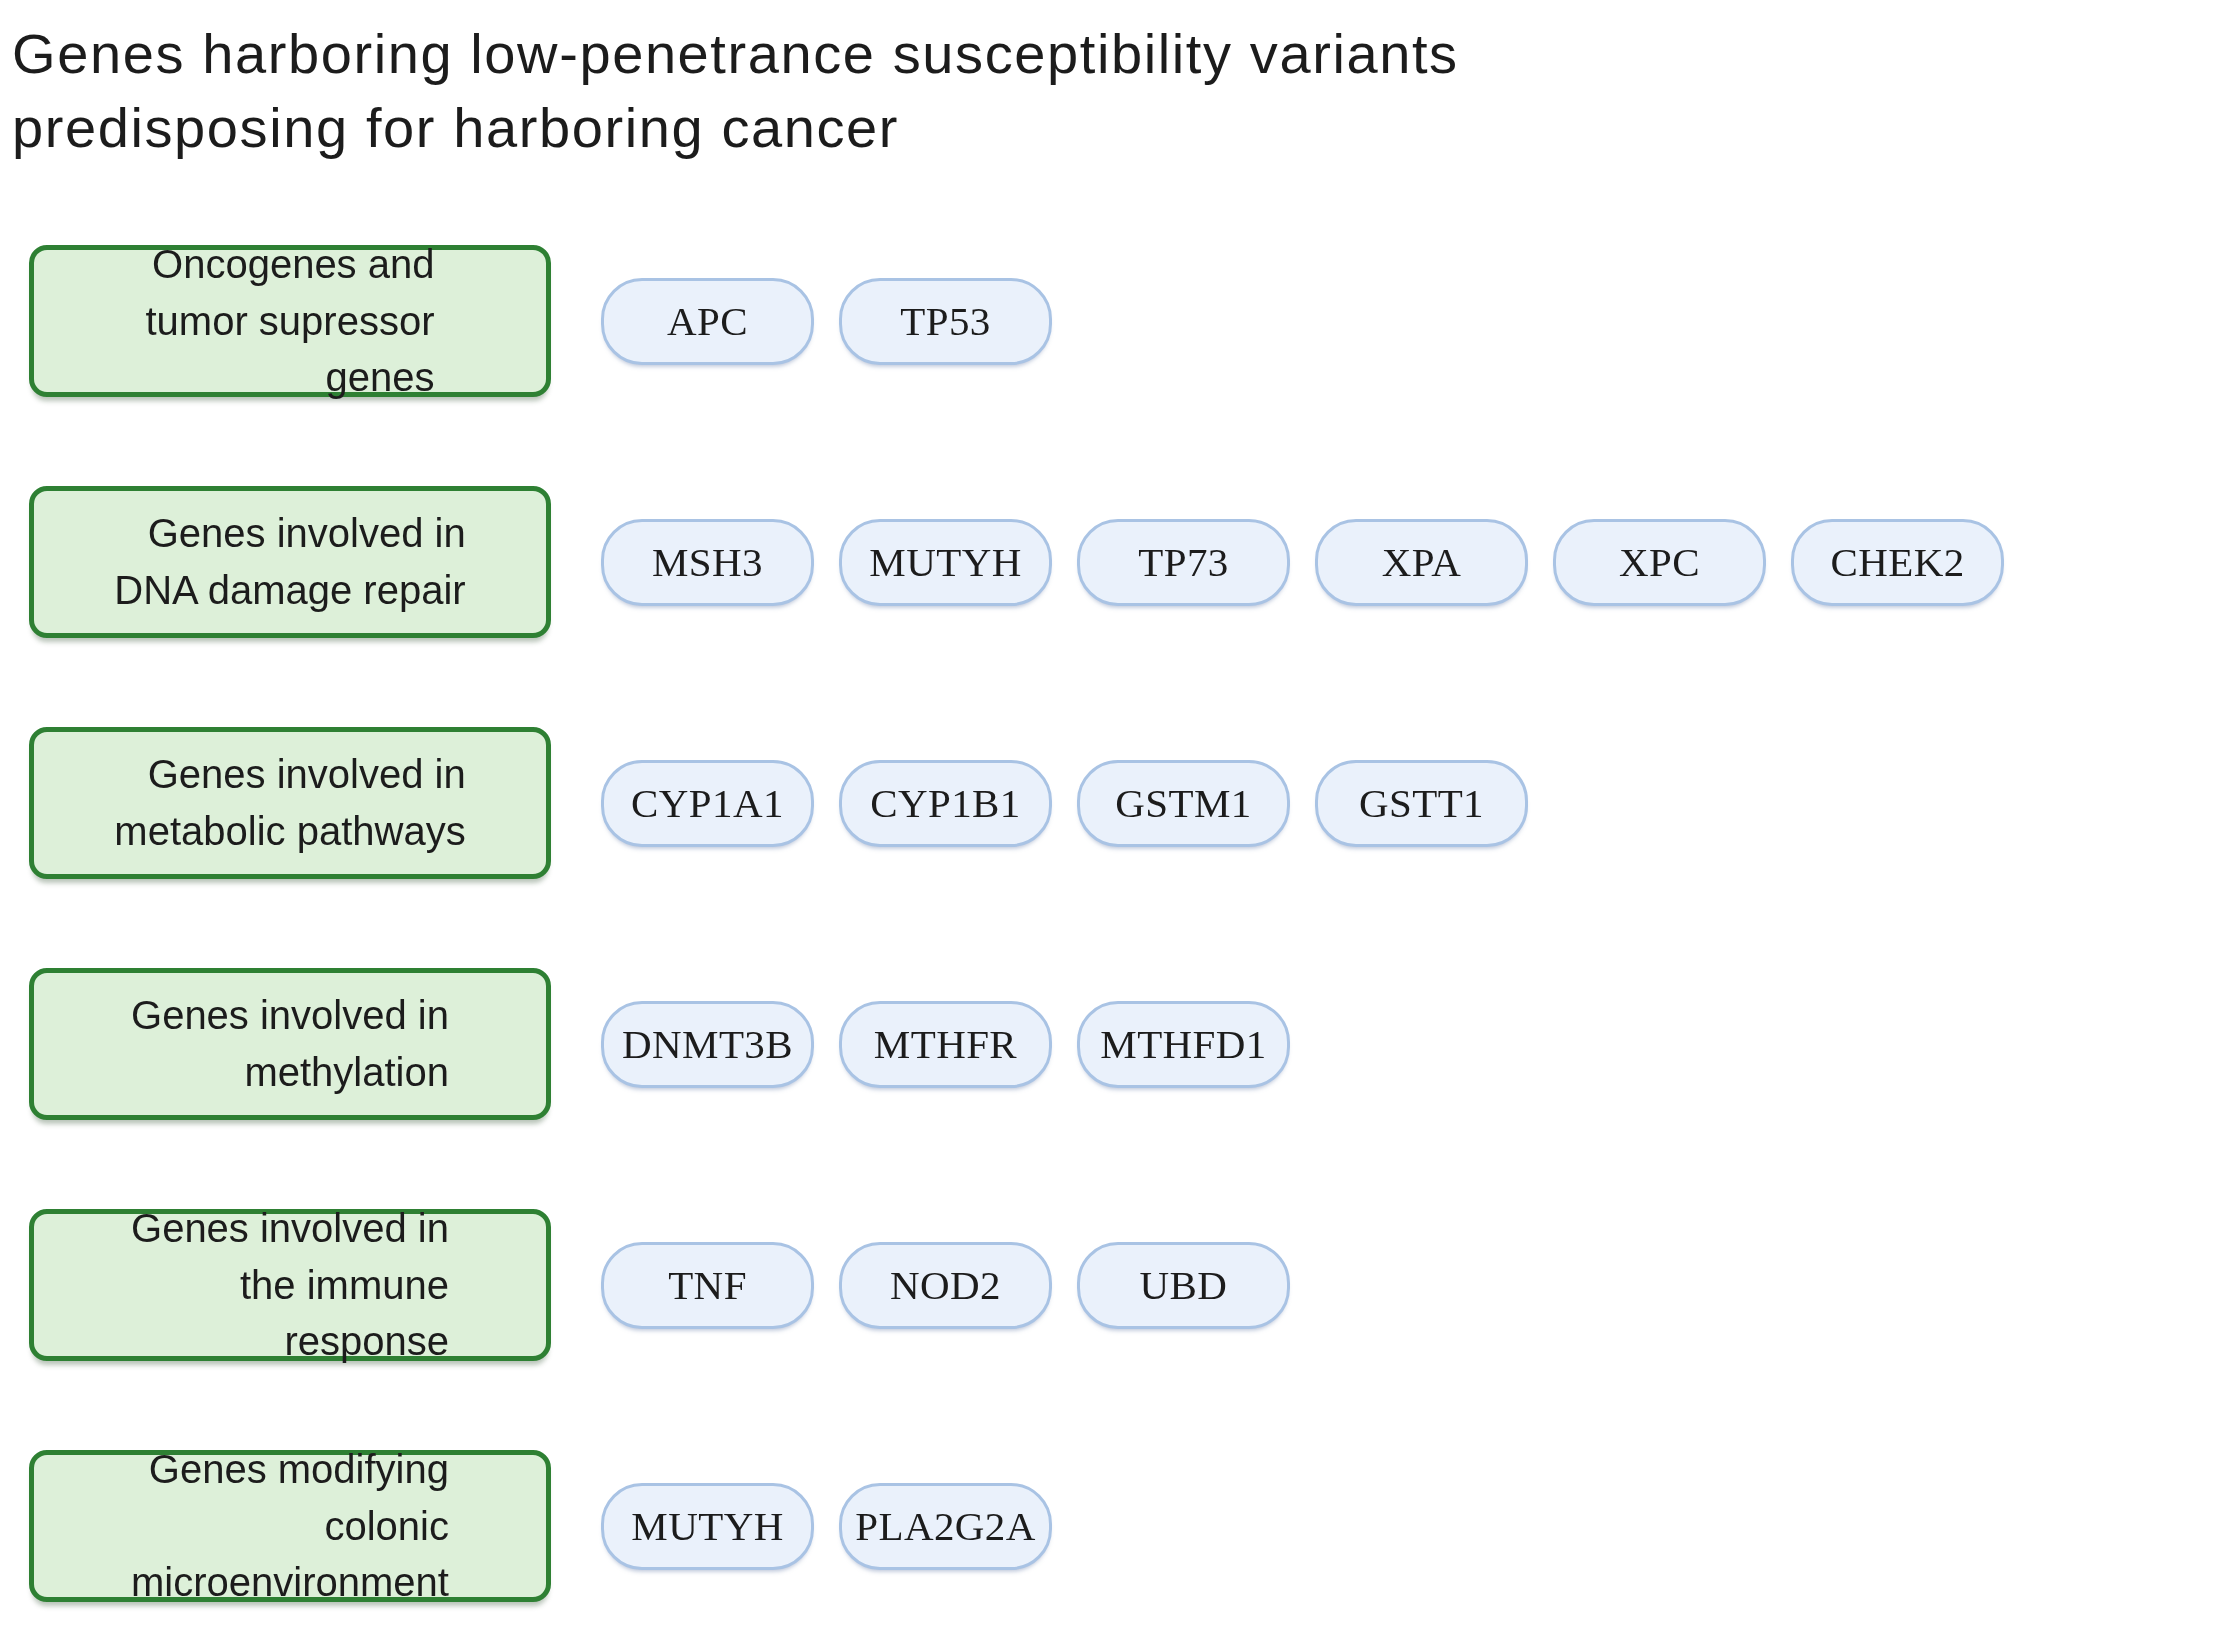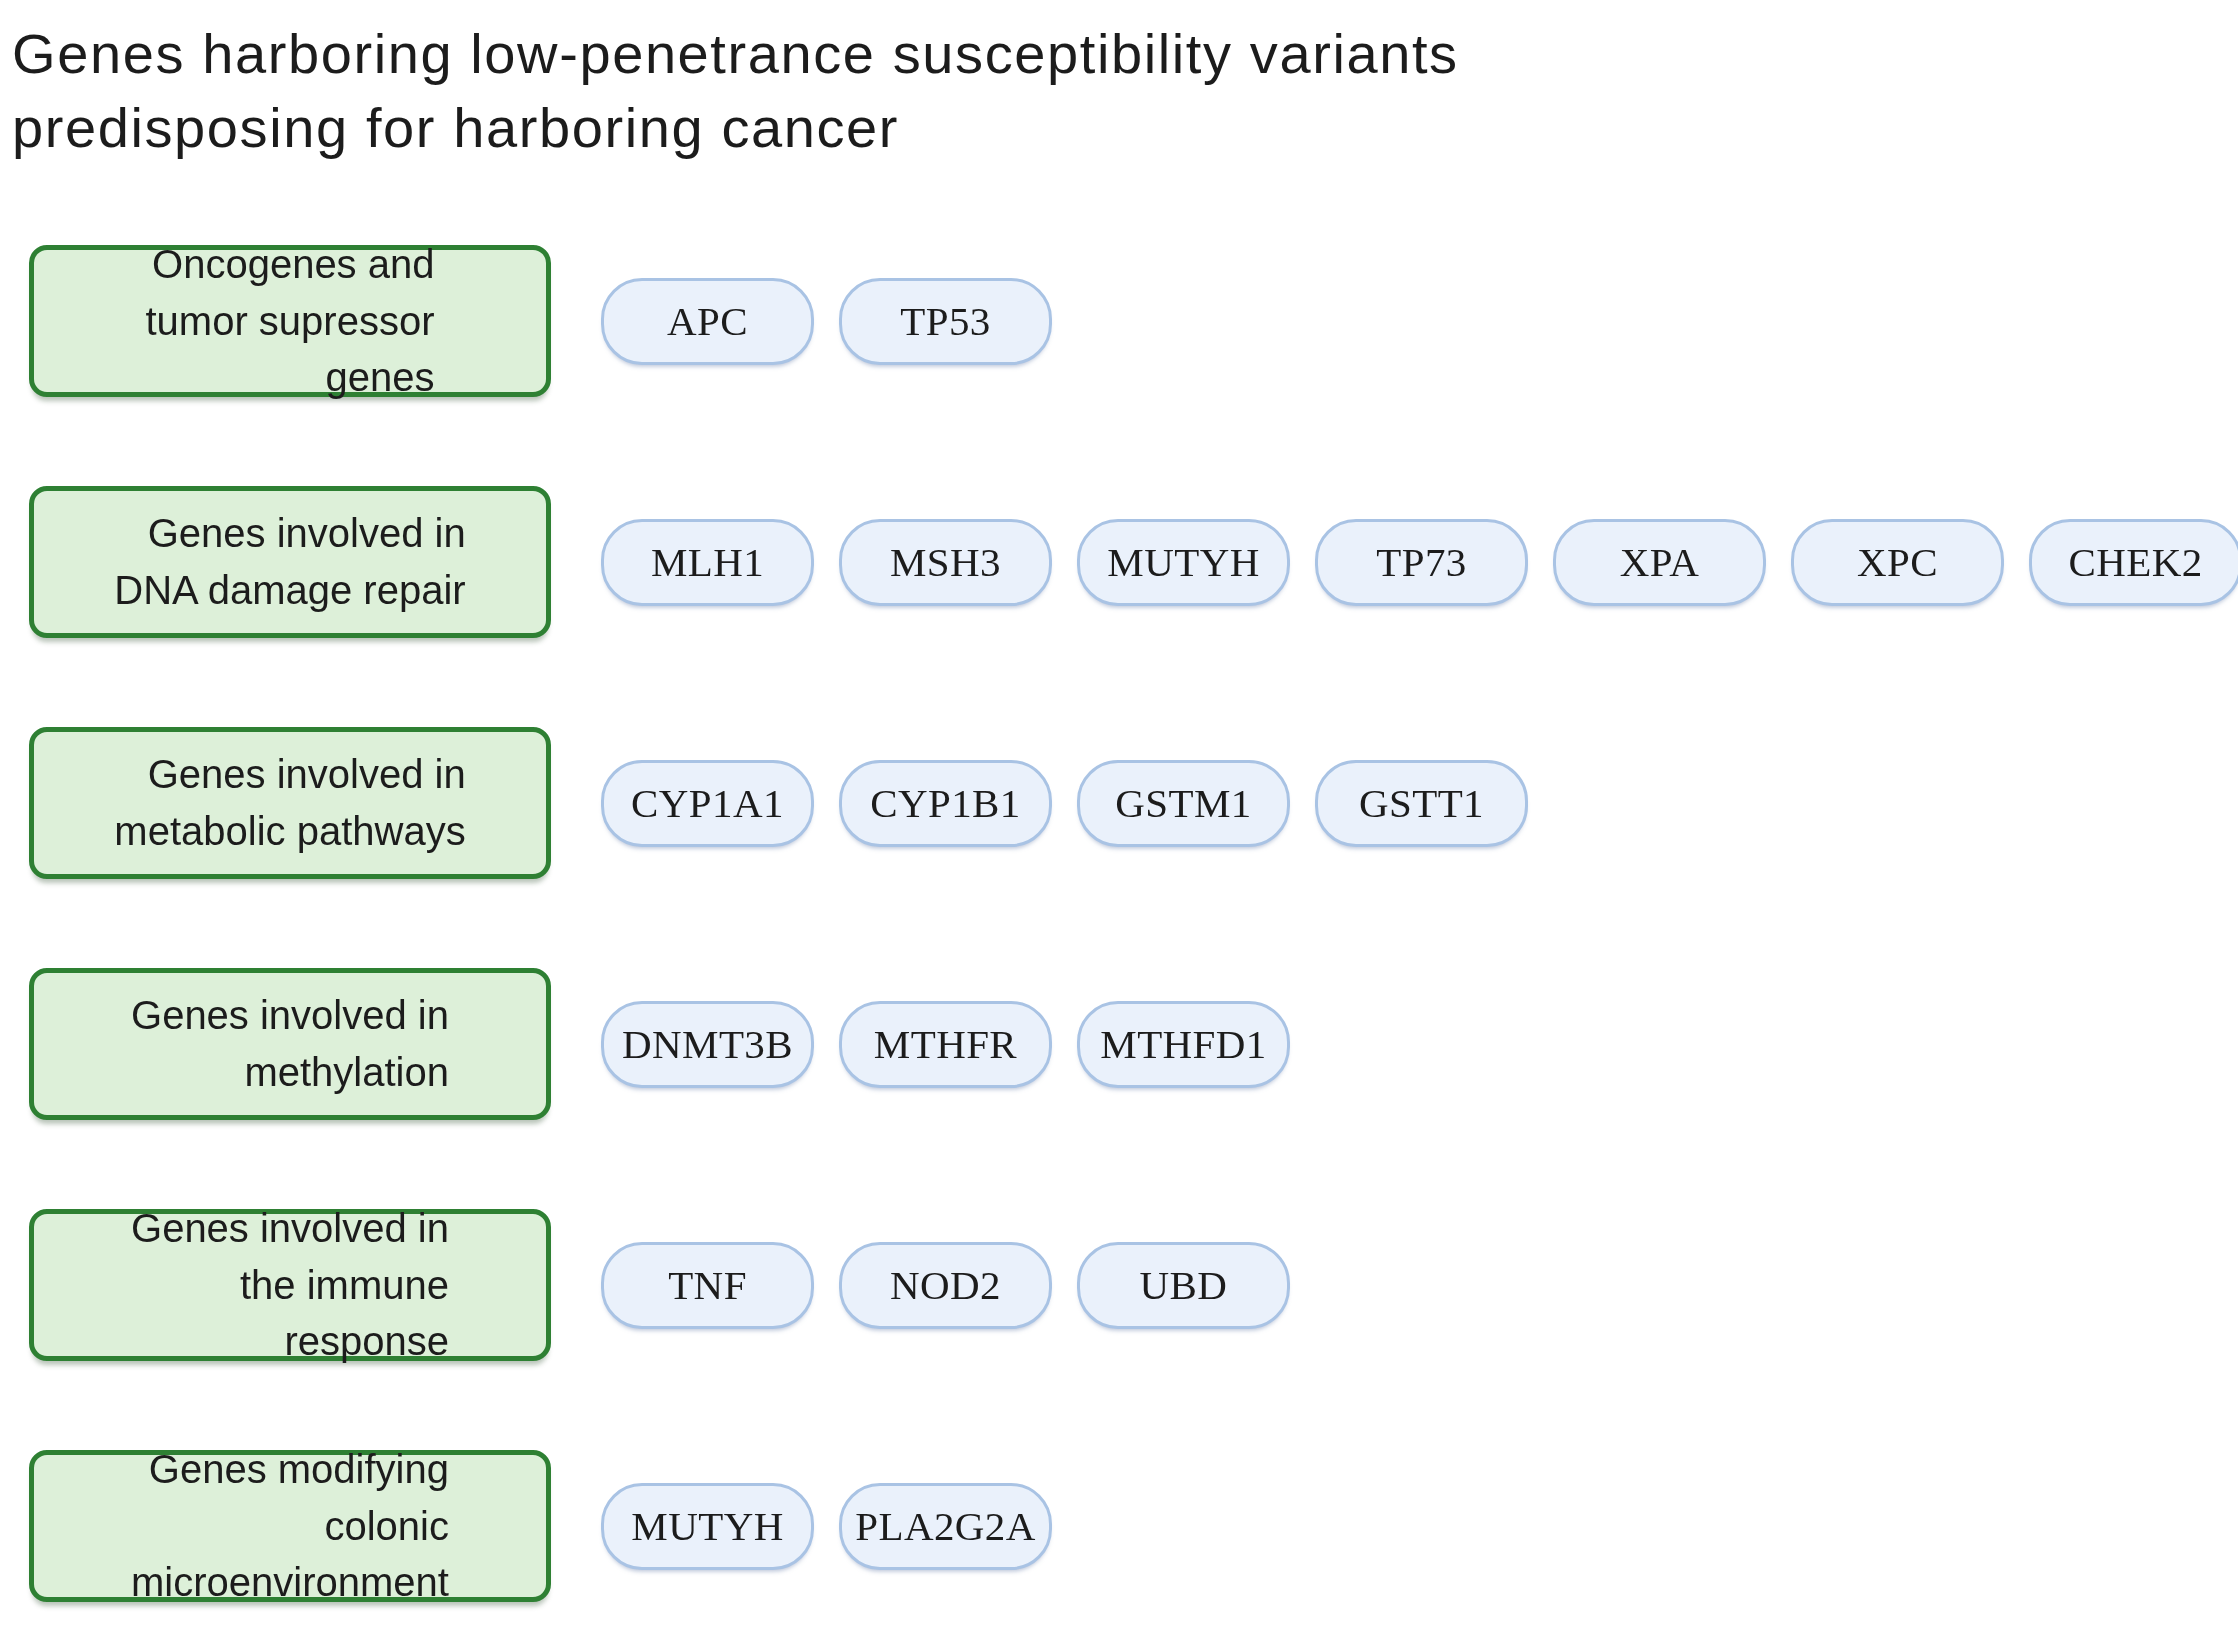--- a/index.html
+++ b/index.html
@@ -118,23 +118,20 @@
         </div>
   </div>
 
   <div class="category-row">
     <div class="category-box">
       <div class="category-label">Genes involved in
 DNA damage repair</div>
     </div>
     <div class="gene-list">
           <div class="gene-pill">
-            <span>MLH1</span>
-          </div>
-          <div class="gene-pill">
             <span>MSH3</span>
           </div>
           <div class="gene-pill">
             <span>MUTYH</span>
           </div>
           <div class="gene-pill">
             <span>TP73</span>
           </div>
           <div class="gene-pill">
             <span>XPA</span>

